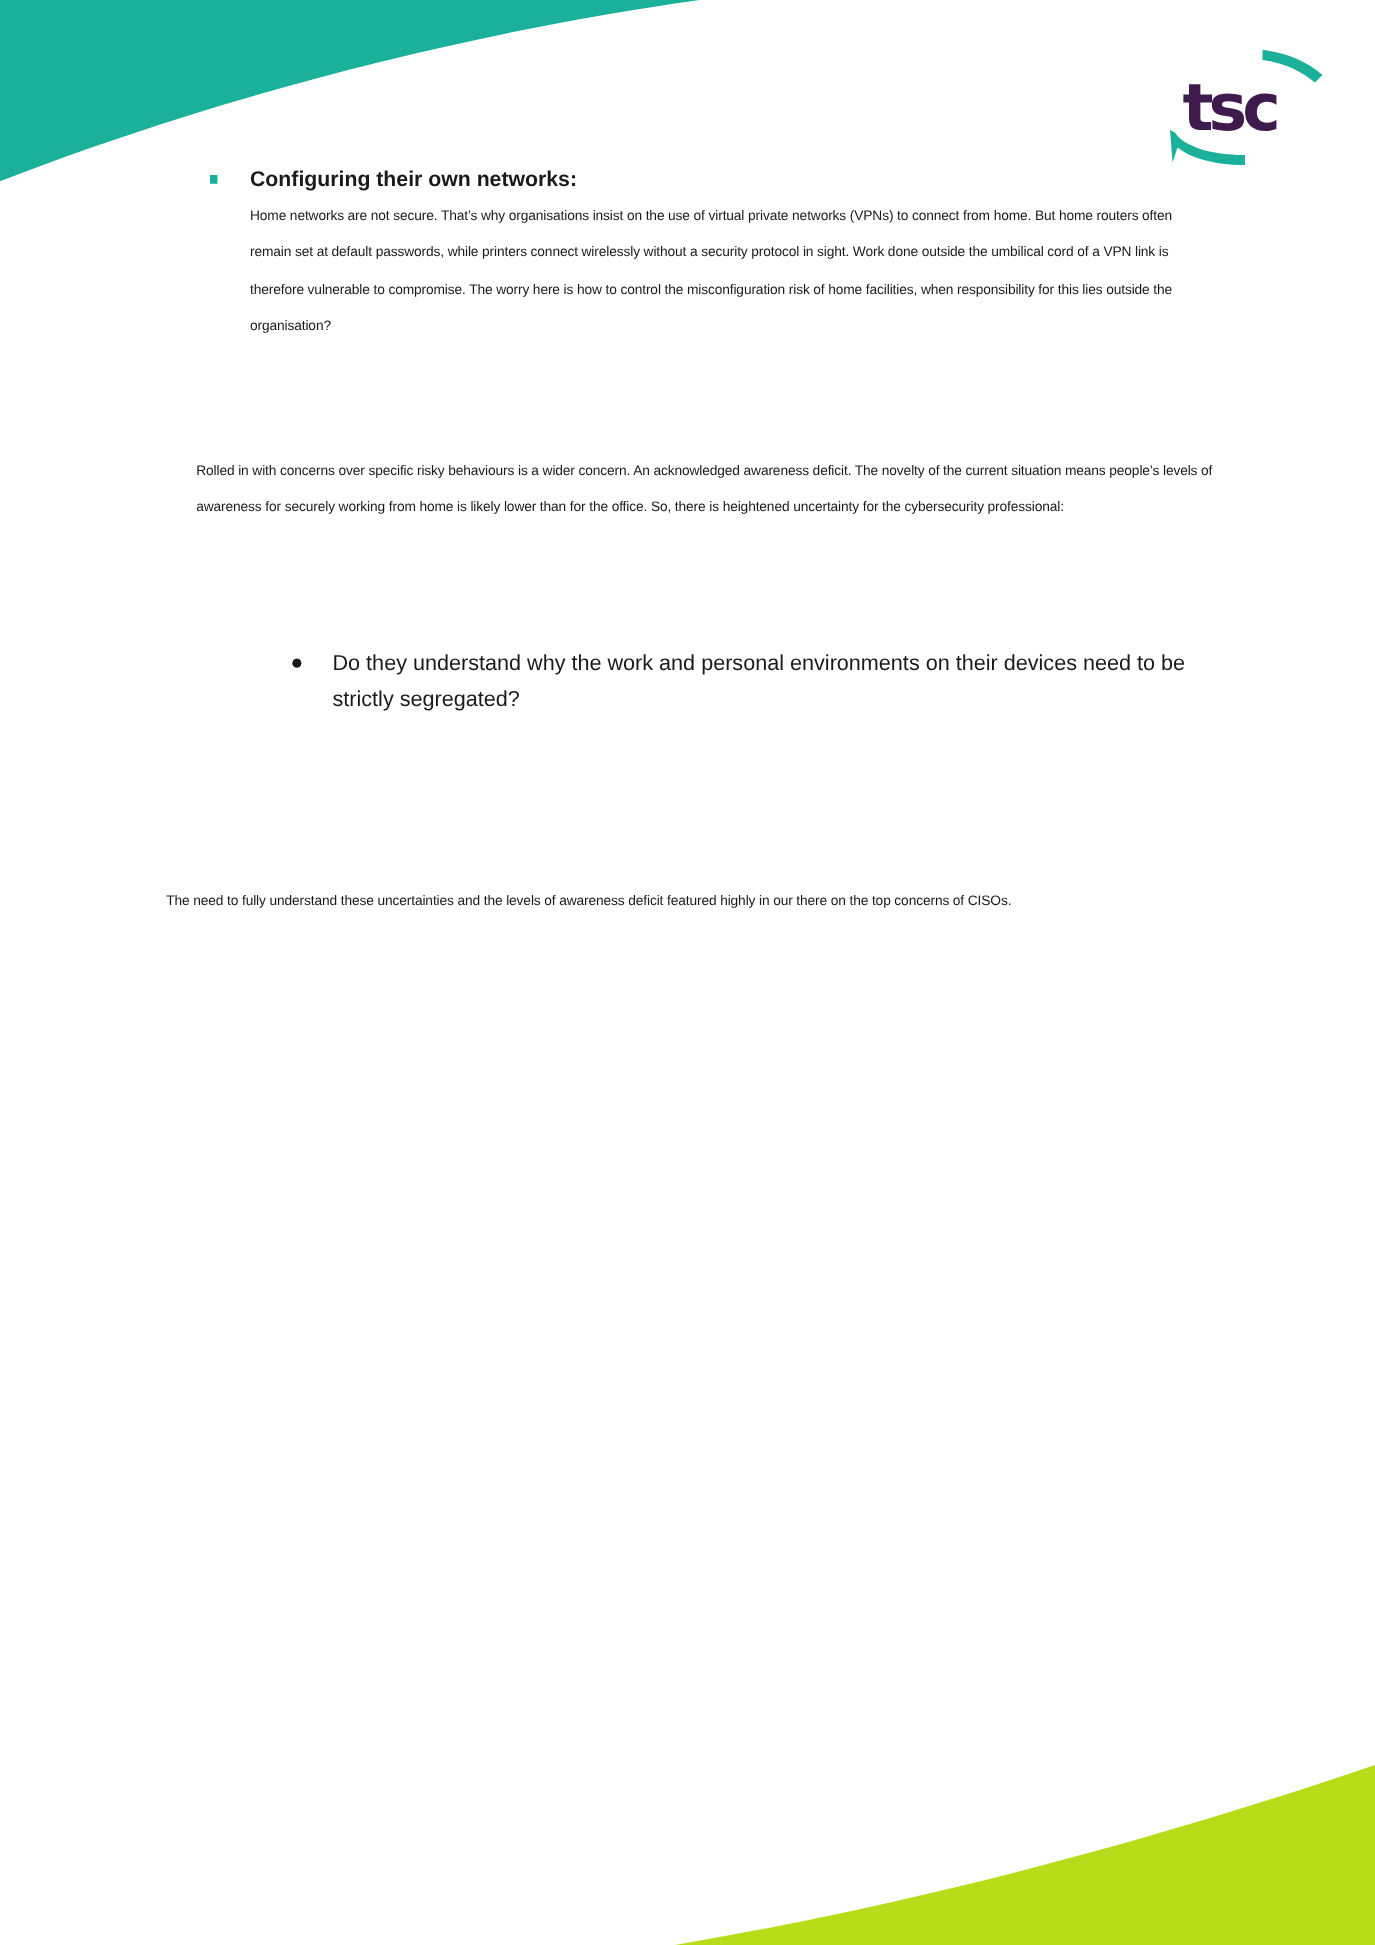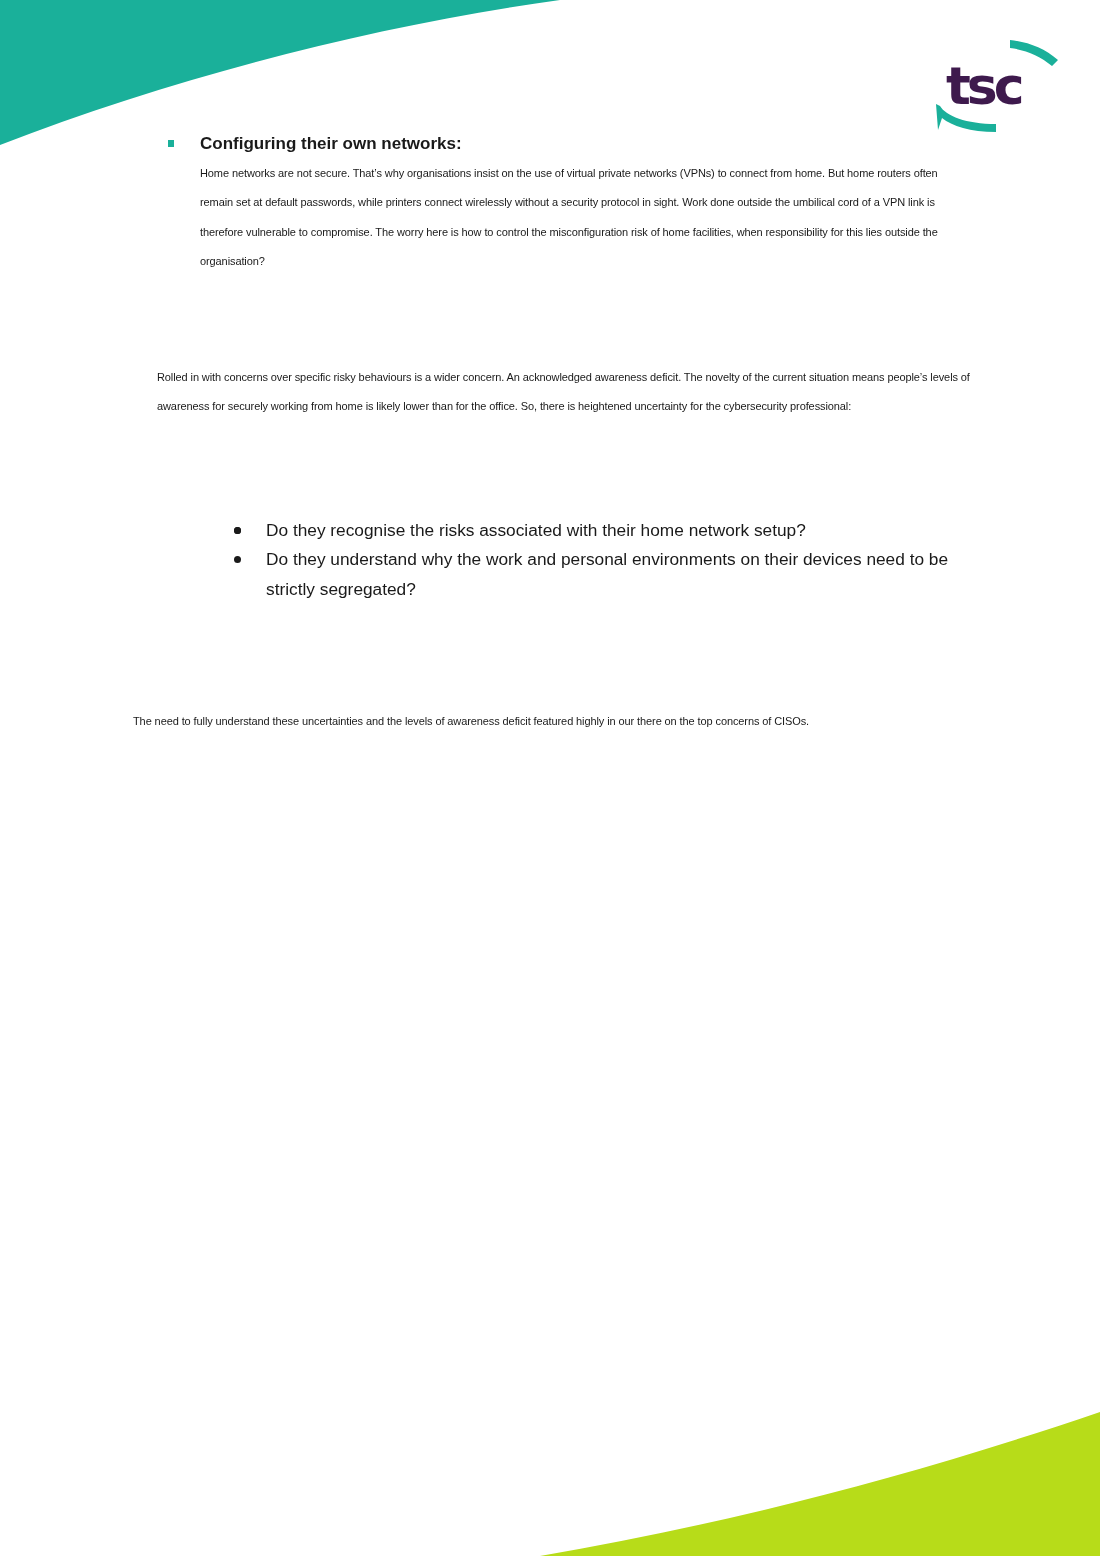--- a/index.html
+++ b/index.html
@@ -49,17 +49,16 @@
 </svg>
 
 <div class="sq-bullet"></div>
 <div class="sub-heading">Configuring their own networks:</div>
 <div class="text block1">Home networks are not secure. That’s why organisations insist on the use of virtual private networks (VPNs) to connect from home. But home routers often remain set at default passwords, while printers connect wirelessly without a security protocol in sight. Work done outside the umbilical cord of a VPN link is therefore vulnerable to compromise. The worry here is how to control the misconfiguration risk of home facilities, when responsibility for this lies outside the organisation?</div>
 
 <div class="text para2">Rolled in with concerns over specific risky behaviours is a wider concern. An acknowledged awareness deficit. The novelty of the current situation means people’s levels of awareness for securely working from home is likely lower than for the office. So, there is heightened uncertainty for the cybersecurity professional:</div>
 
 <ul class="list">
   <li><span class="dot"></span></li>
-  <li><span class="dot"></span><span>Do they recognise the risks associated with their home network setup?</span></li>
   <li><span class="dot"></span><span>Do they understand why the work and personal environments on their devices need to be strictly segregated?</span></li>
 </ul>
 
 <div class="text para3">The need to fully understand these uncertainties and the levels of awareness deficit featured highly in our there on the top concerns of CISOs.</div>
 
 </body></html>

